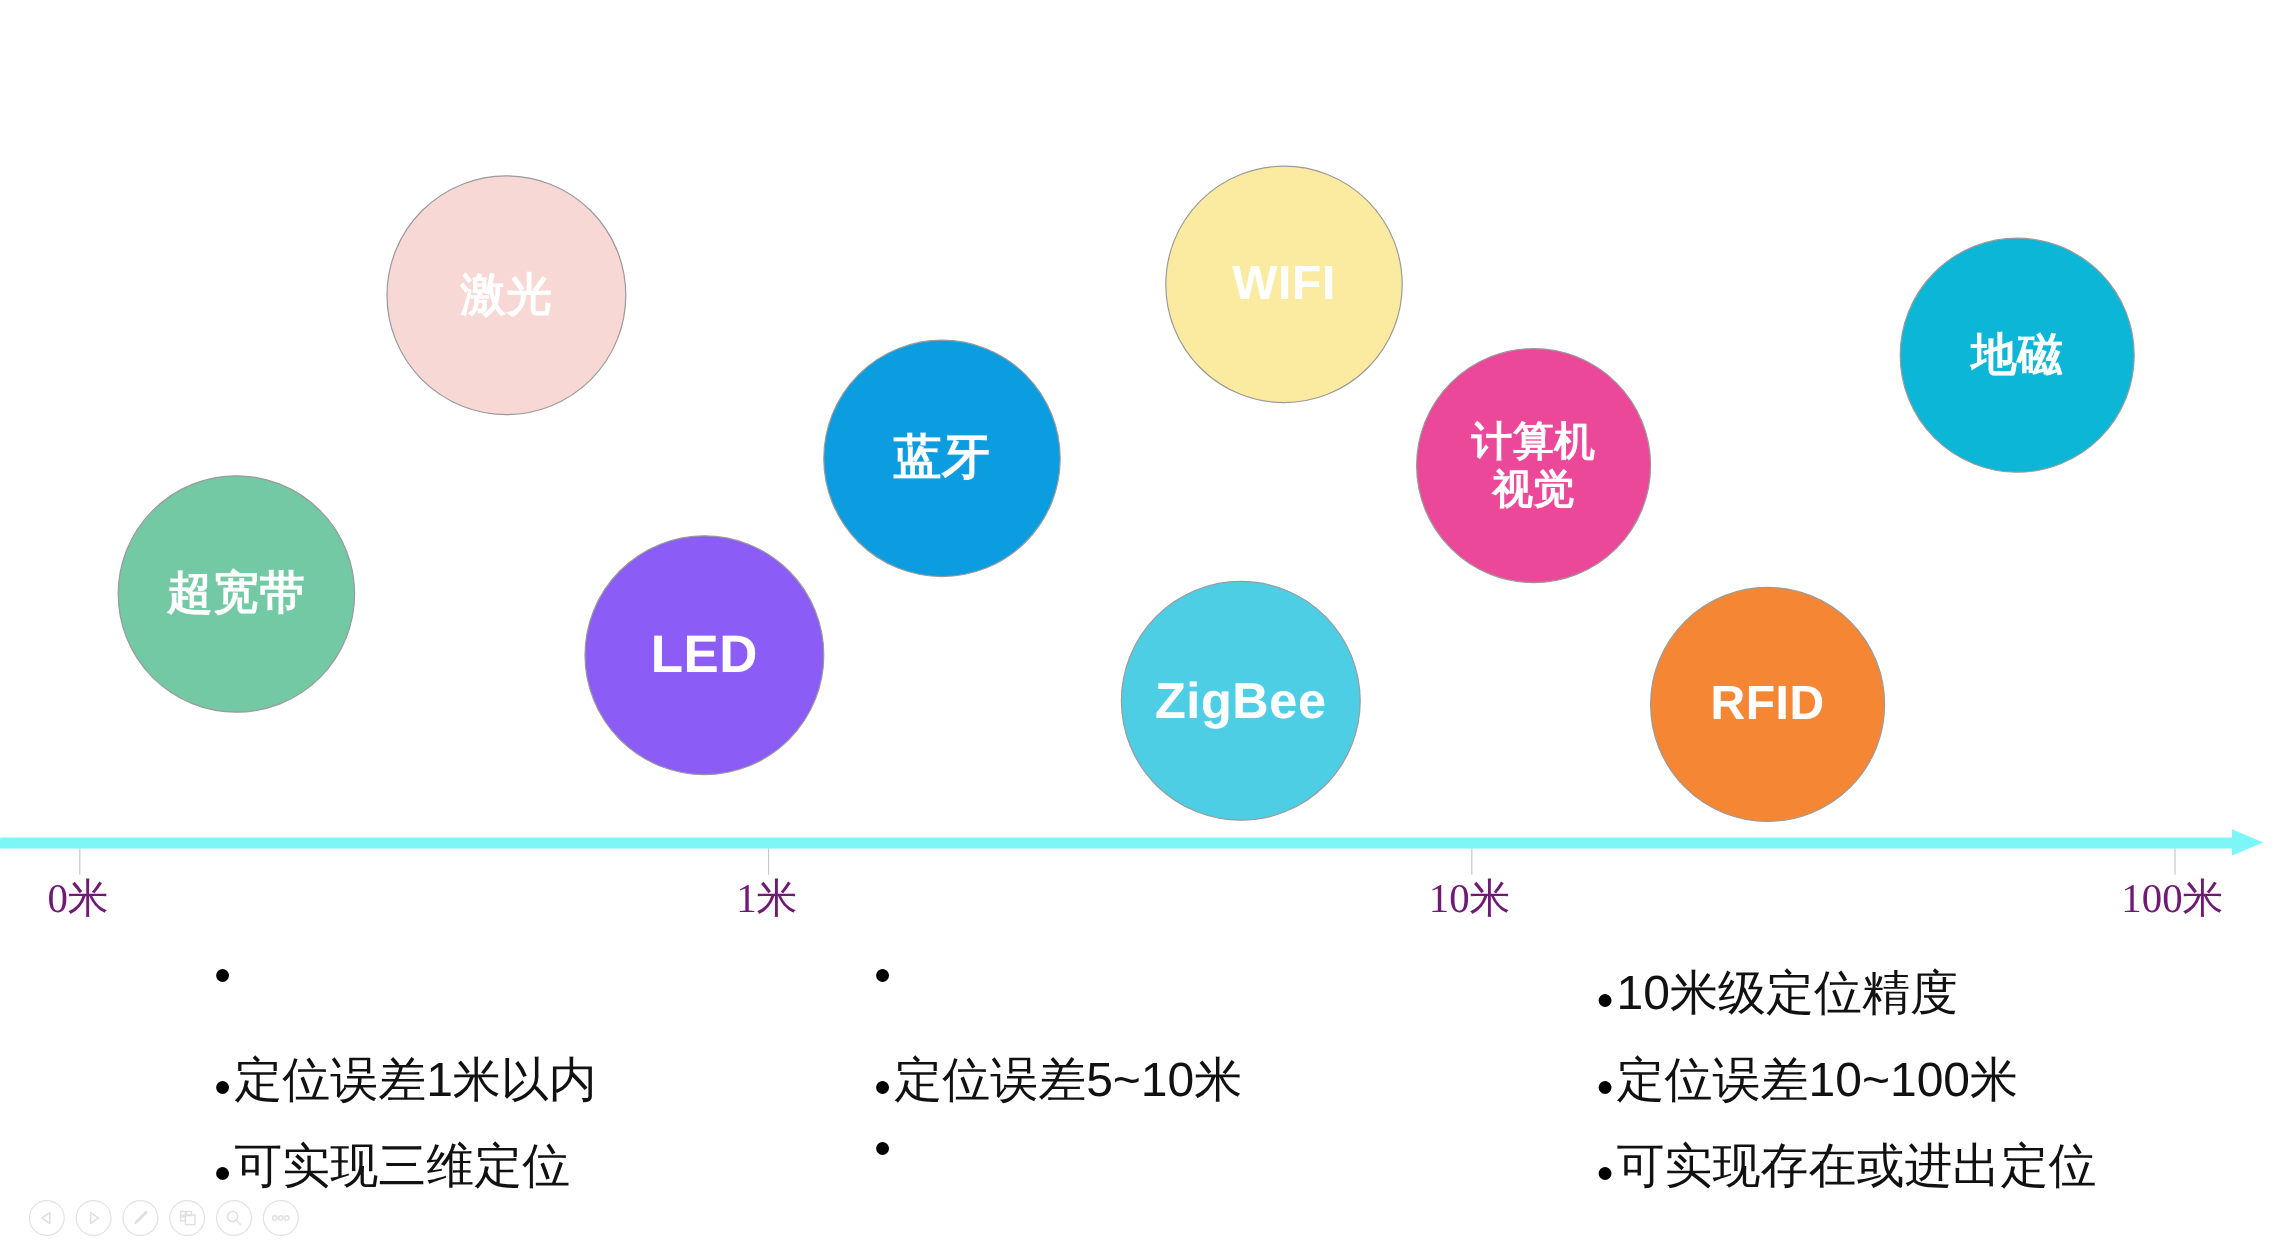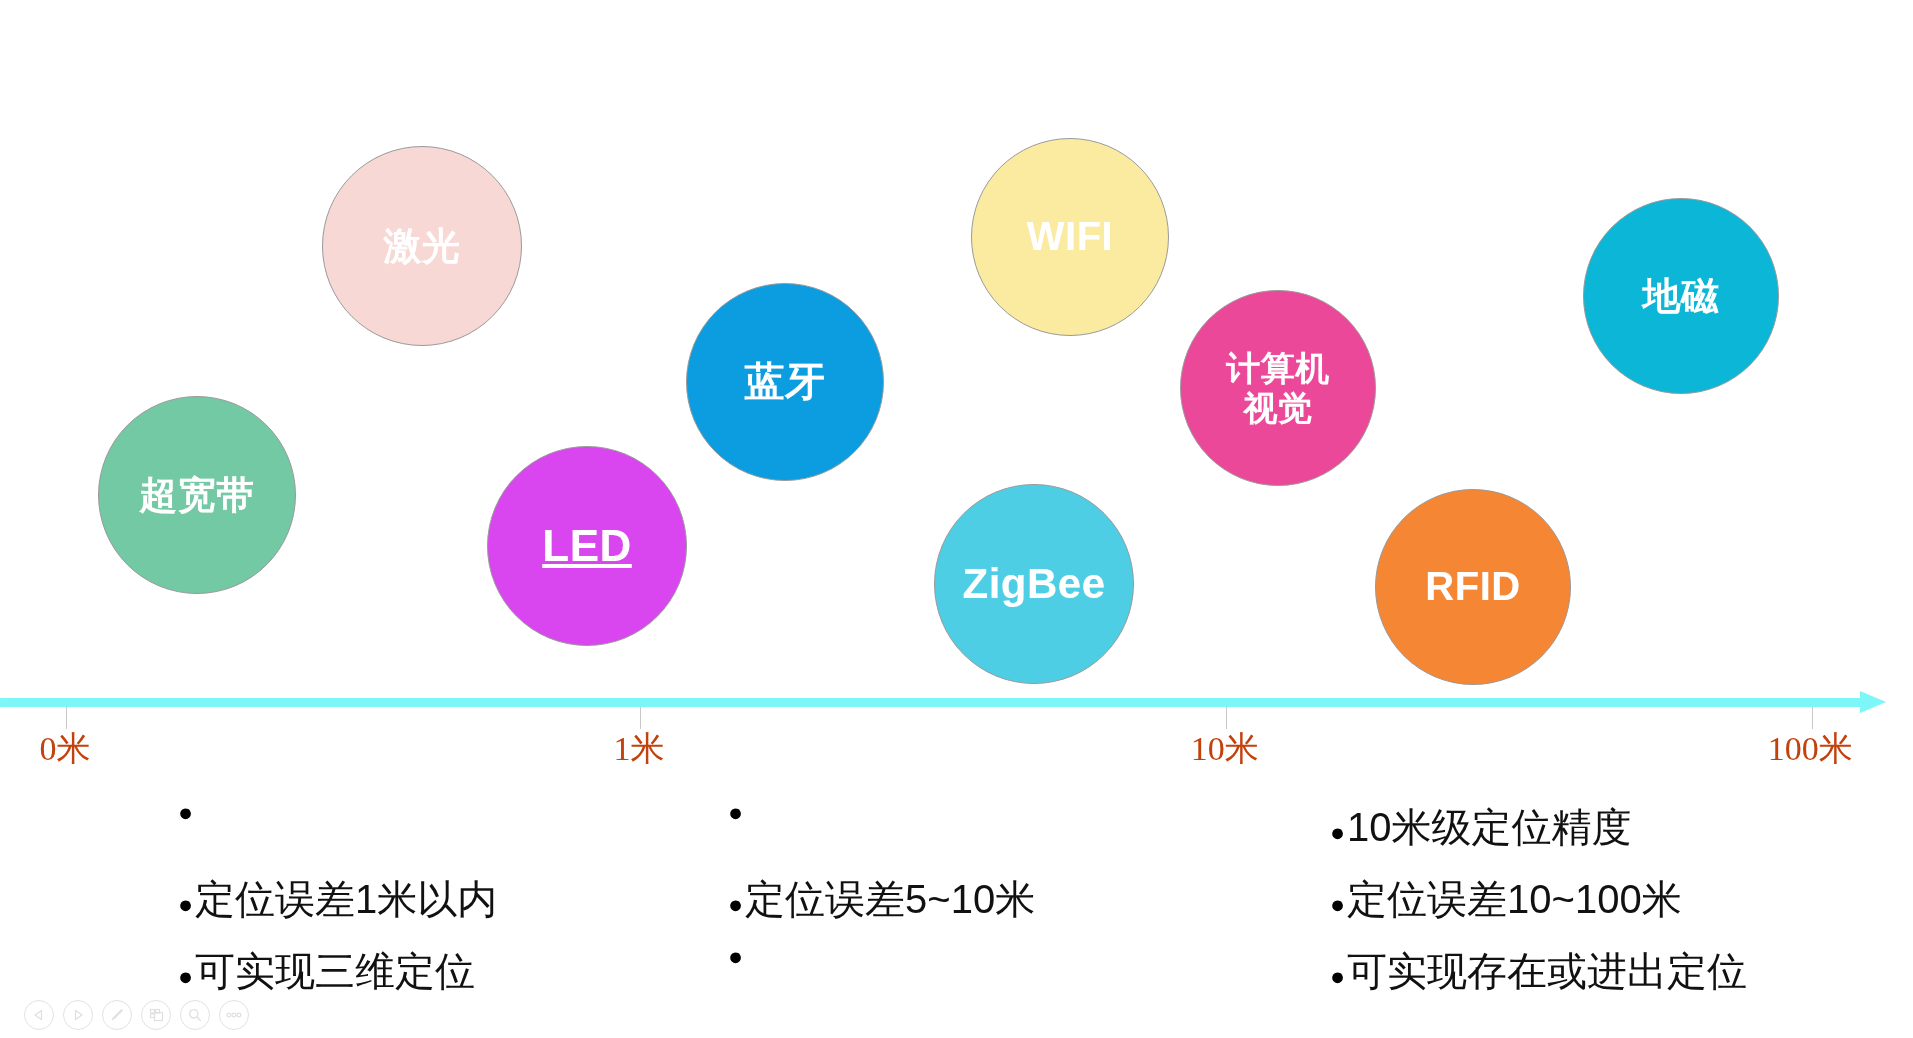--- a/index.html
+++ b/index.html
@@ -76,21 +76,21 @@
     position: absolute;
     top: 17px;
     width: 1px;
     height: 22px;
     background: #c9c9c9;
   }
   .tick-label {
     position: absolute;
     top: 726px;
     font-size: 34px;
-    color: #c2410c;
+    color: #701a75;
     font-family: "Liberation Serif", "DejaVu Serif", serif;
     white-space: nowrap;
     user-select: none;
   }
 
   
   .bullet-col {
     position: absolute;
     top: 800px;
   }
@@ -139,21 +139,21 @@
 
 <div id="slide">
 
   <div id="bubbles">
       <div class="bubble" style="left: 98px; top: 396px; width: 198px; height: 198px; background: rgb(114, 201, 163); font-size: 38px;">
         <span class="blabel">超宽带</span>
       </div>
       <div class="bubble" style="left: 322px; top: 146px; width: 200px; height: 200px; background: rgb(247, 216, 212); font-size: 38px;">
         <span class="blabel">激光</span>
       </div>
-      <div class="bubble" style="left: 487px; top: 446px; width: 200px; height: 200px; background: #d946ef; font-size: 44px; text-decoration: underline;">
+      <div class="bubble" style="left: 487px; top: 446px; width: 200px; height: 200px; background: #8b5cf6; font-size: 44px;">
         <span class="blabel">LED</span>
       </div>
       <div class="bubble" style="left: 686px; top: 283px; width: 198px; height: 198px; background: rgb(12, 157, 224); font-size: 40px;">
         <span class="blabel">蓝牙</span>
       </div>
       <div class="bubble" style="left: 971px; top: 138px; width: 198px; height: 198px; background: rgb(250, 235, 160); font-size: 40px;">
         <span class="blabel">WIFI</span>
       </div>
       <div class="bubble" style="left: 934px; top: 484px; width: 200px; height: 200px; background: rgb(78, 206, 229); font-size: 42px;">
         <span class="blabel">ZigBee</span>

